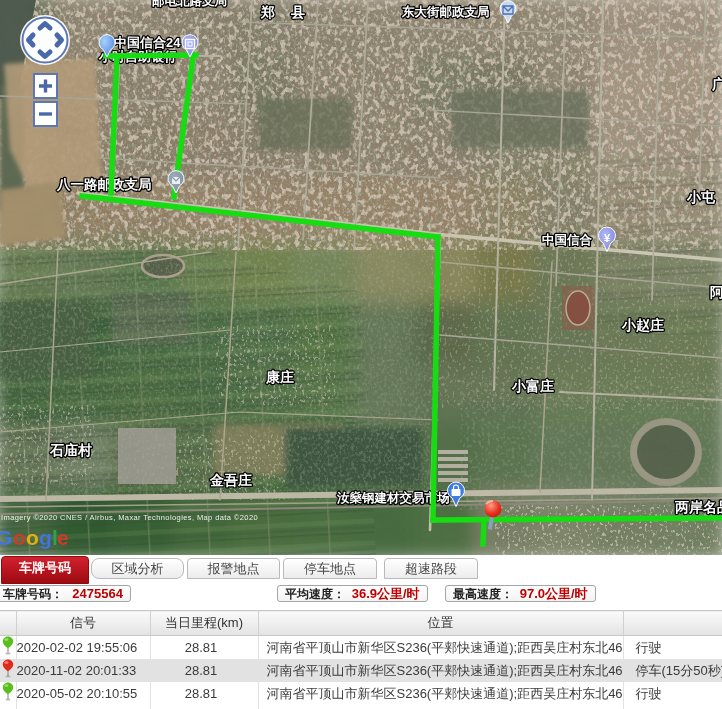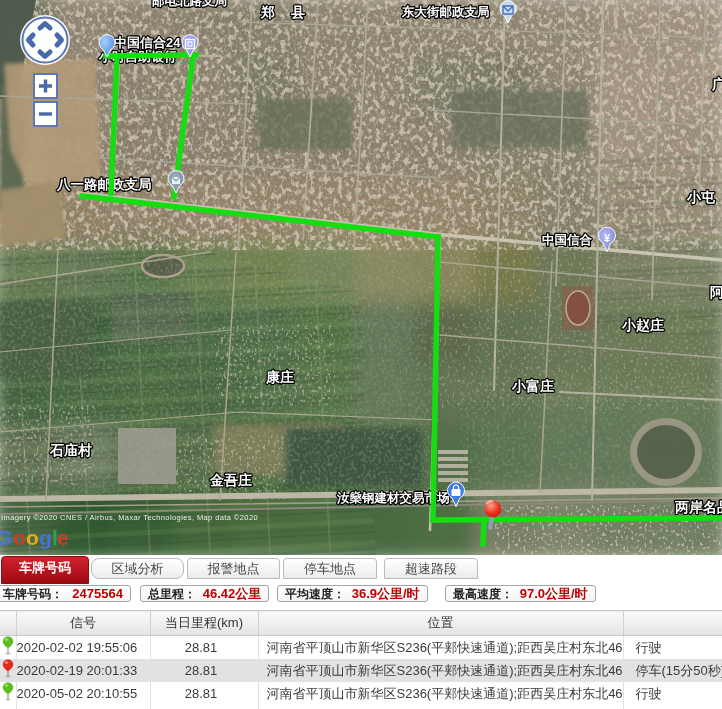--- a/index.html
+++ b/index.html
@@ -470,21 +470,20 @@
 
     <div class="tab" style="left:283px;width:92px;">停车地点</div>
 
     <div class="tab" style="left:384px;width:92px;">超速路段</div>
   </div>
 
   <div class="info">
 
     <div class="ibox" style="left:-8px;padding-left:10px;">车牌号码： <b style="margin-left:6px">2475564</b></div>
 
-    <div class="ibox" style="left:140px;">总里程：&nbsp; <b>46.42公里</b></div>
 
     <div class="ibox" style="left:277px;">平均速度：&nbsp; <b>36.9公里/时</b></div>
 
     <div class="ibox" style="left:445px;">最高速度：&nbsp; <b>97.0公里/时</b></div>
   </div>
 
   <table>
     <colgroup>
         <col style="width:16px">
         <col style="width:134px">
@@ -514,21 +513,21 @@
       <td class="st" style="border-right:none">行驶</td>
     </tr>
 
     <tr class="g">
       <td class="pincell"><svg width="12" height="20" viewBox="0 0 12 20">
               <ellipse cx="6" cy="17.5" rx="2.6" ry="1" fill="#b0b0b0"></ellipse>
               <rect x="5.4" y="10" width="1.2" height="7" fill="#909090"></rect>
               <path d="M6,0.6 C9.2,0.6 11.2,3 11.2,5.6 C11.2,8.6 8.4,10.6 6,12.4 C3.6,10.6 0.8,8.6 0.8,5.6 C0.8,3 2.8,0.6 6,0.6 Z" fill="#e22a1c"></path>
               <ellipse cx="4.4" cy="3.6" rx="2" ry="1.4" fill="#ff9d8a" opacity="0.8"></ellipse>
             </svg></td>
-      <td>2020-02-19 20:01:33</td>
+      <td>2020-11-02 20:01:33</td>
       <td class="num">28.81</td>
       <td class="loc">河南省平顶山市新华区S236(平郏快速通道);距西吴庄村东北46</td>
       <td class="st" style="border-right:none">停车(15分50秒)</td>
     </tr>
 
     <tr>
       <td class="pincell"><svg width="12" height="20" viewBox="0 0 12 20">
               <ellipse cx="6" cy="17.5" rx="2.6" ry="1" fill="#b9b9b9"></ellipse>
               <rect x="5.4" y="10" width="1.2" height="7" fill="#9a9a9a"></rect>
               <path d="M6,0.6 C9.2,0.6 11.2,3 11.2,5.6 C11.2,8.6 8.4,10.6 6,12.4 C3.6,10.6 0.8,8.6 0.8,5.6 C0.8,3 2.8,0.6 6,0.6 Z" fill="#5abf1e"></path>

